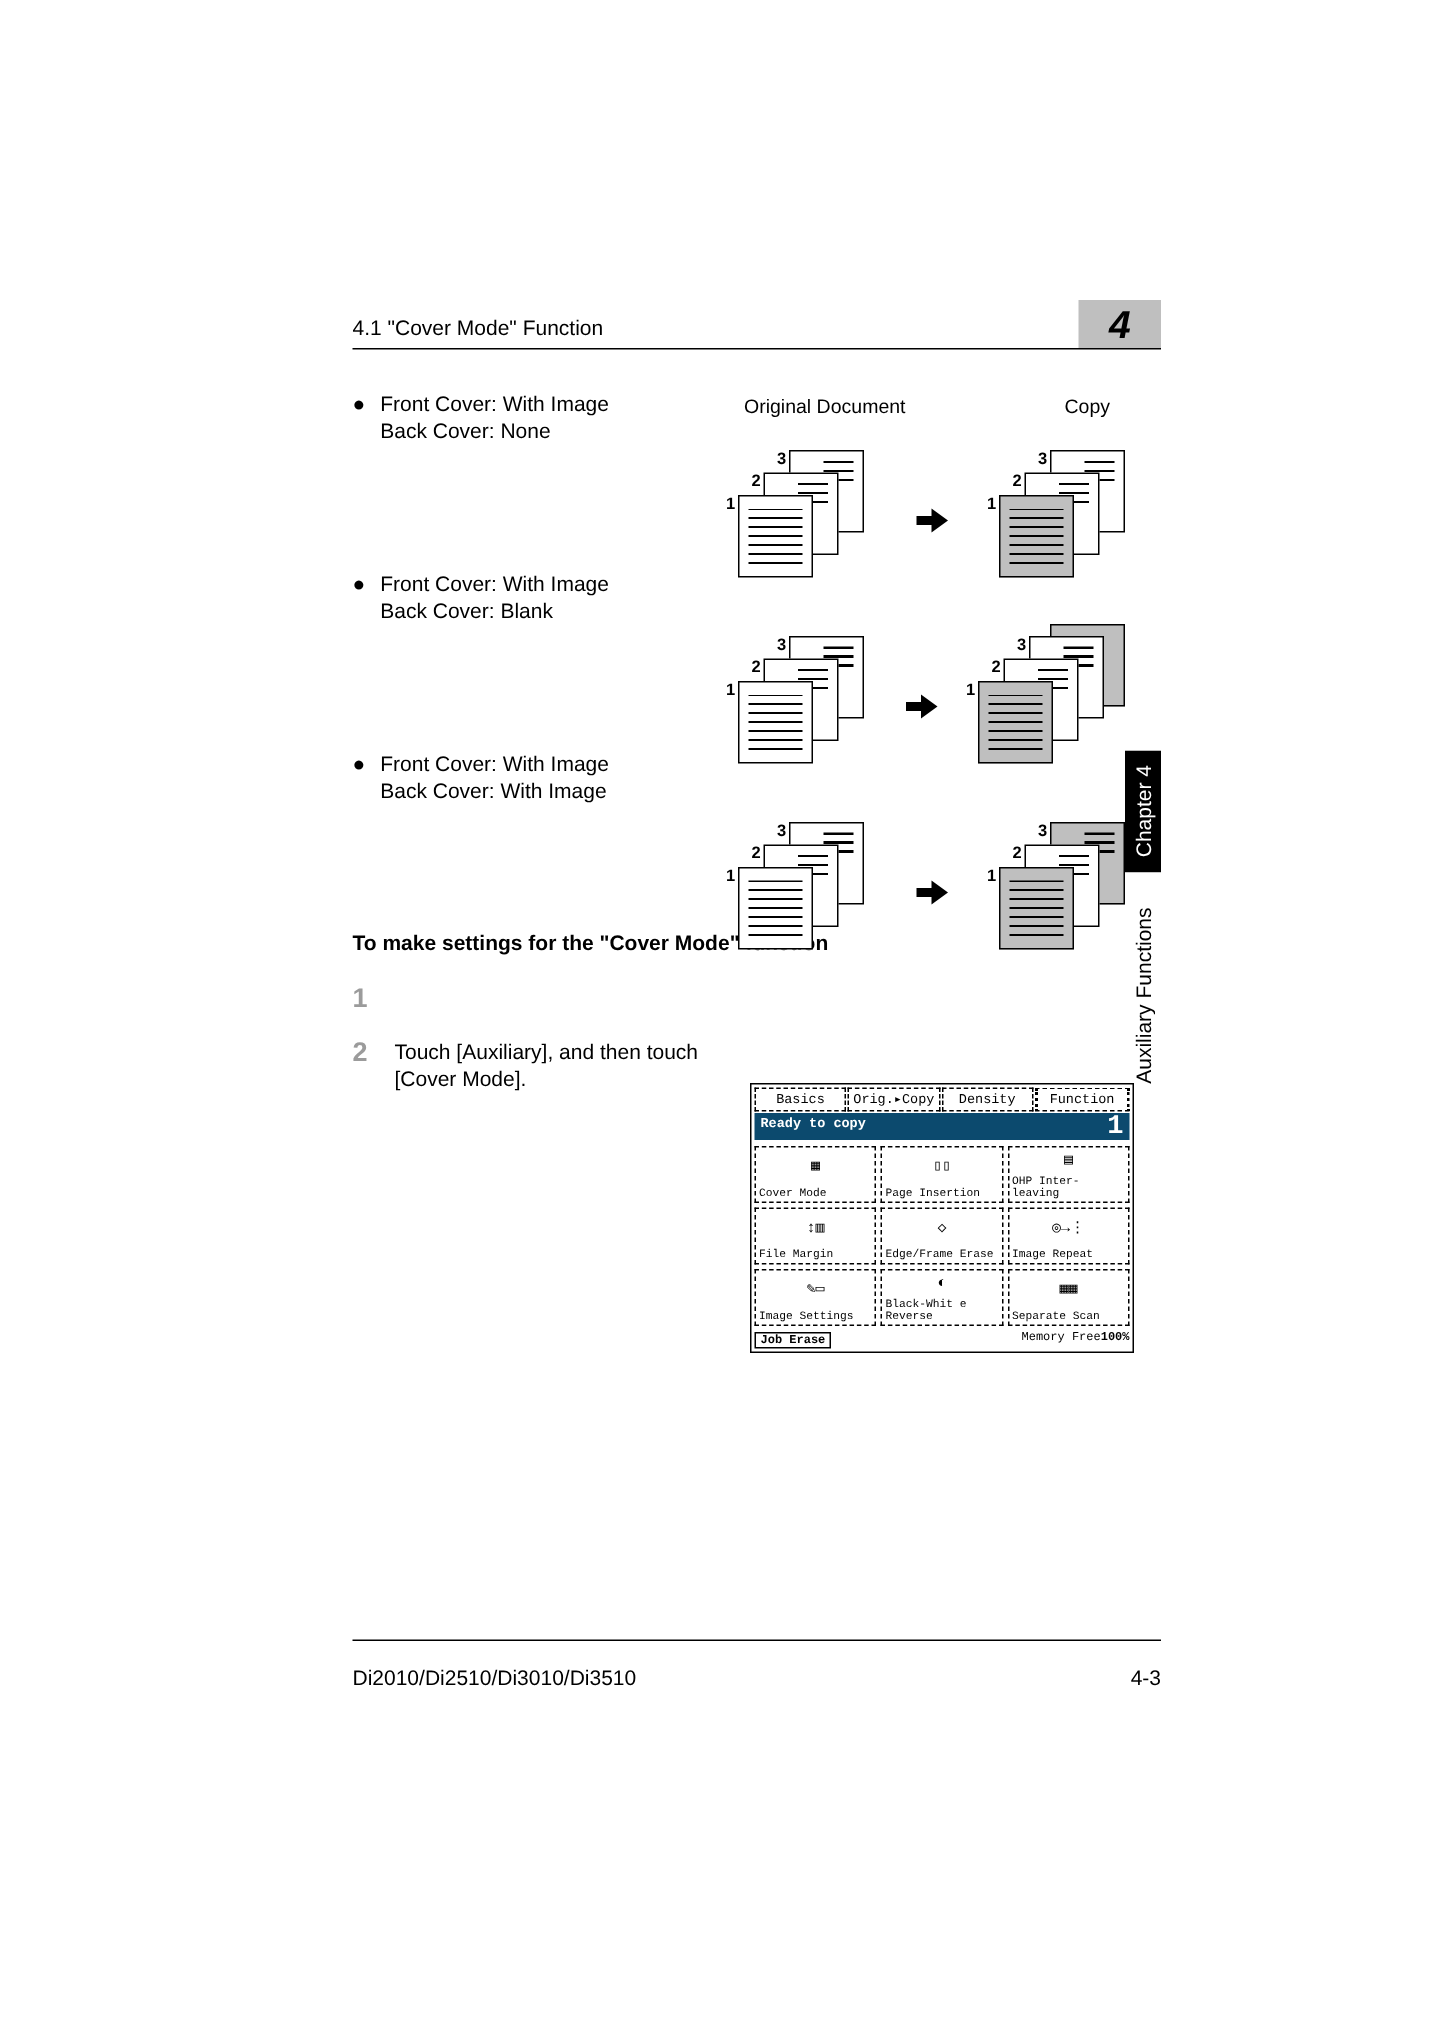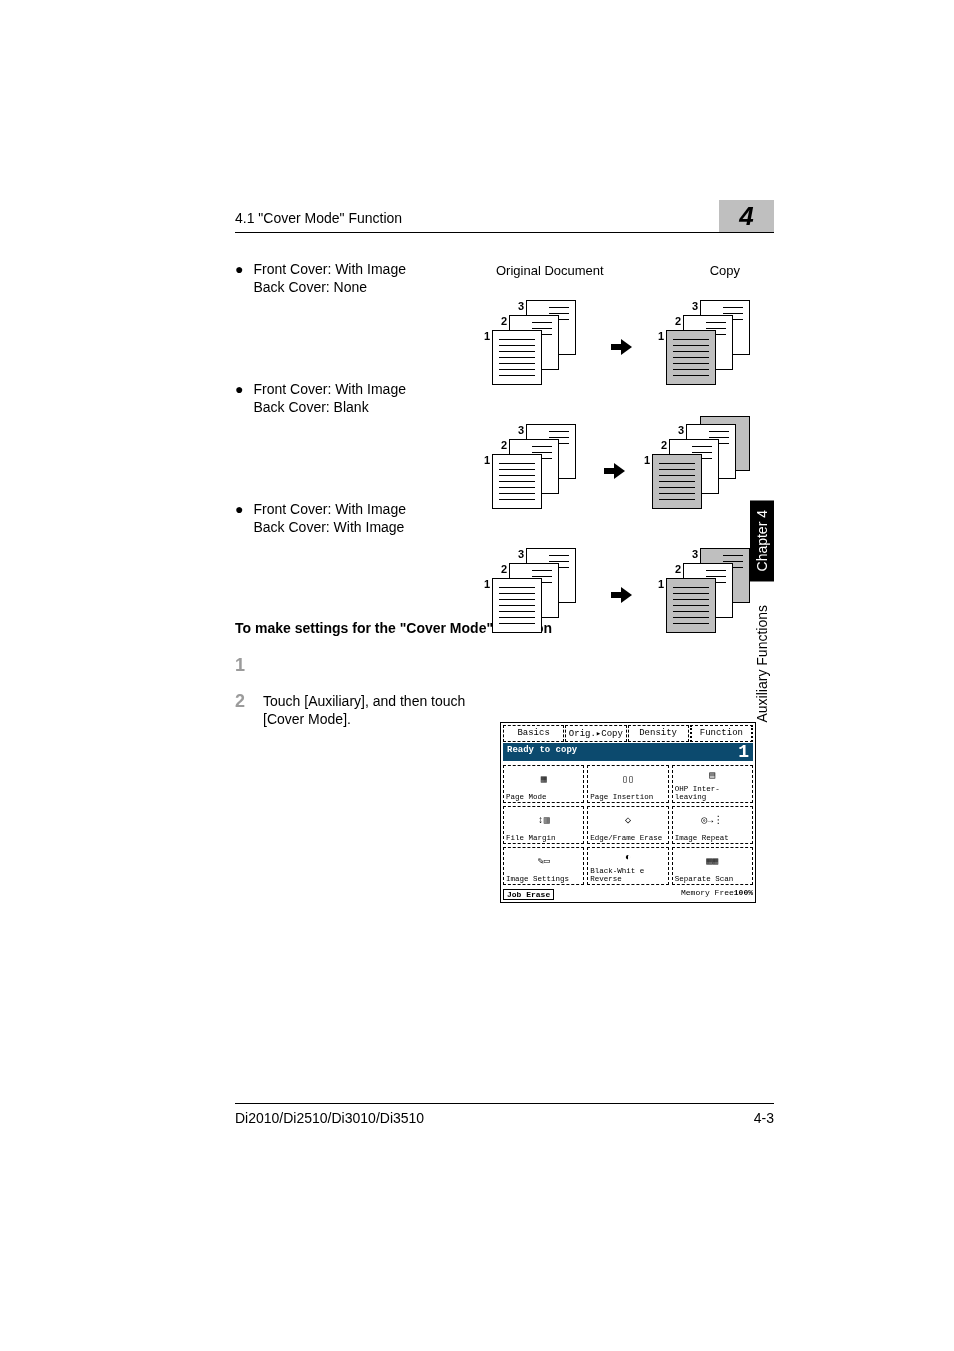--- a/index.html
+++ b/index.html
@@ -274,21 +274,21 @@
   }
   .footer {
     position: absolute;
     left: 235px;
     right: 180px;
     bottom: 225px;
     border-top: 1px solid #000;
     display: flex;
     justify-content: space-between;
     font-size: 14px;
-    padding-top: 6px;
+    padding-top: 16px;
   }
   
   .fig-row + .fig-row { margin-top: 6px; }
 </style>
 </head>
 <body>
 
 <div class="page">
 
   <div class="running-head">4.1 "Cover Mode" Function</div>
@@ -415,21 +415,21 @@
       <div class="ui-tab">Density</div>
       <div class="ui-tab sel">Function</div>
     </div>
     <div class="statusbar">
       <span>Ready to copy</span>
       <span class="big1">1</span>
     </div>
     <div class="ui-grid">
       <div class="ui-cell">
           <span class="ui-cell-icon">▦</span>
-          <span>Page Mode</span>
+          <span>Cover Mode</span>
         </div>
       <div class="ui-cell">
           <span class="ui-cell-icon">▯▯</span>
           <span>Page Insertion</span>
         </div>
       <div class="ui-cell">
           <span class="ui-cell-icon">▤</span>
           <span>OHP Inter-leaving</span>
         </div>
       <div class="ui-cell">

